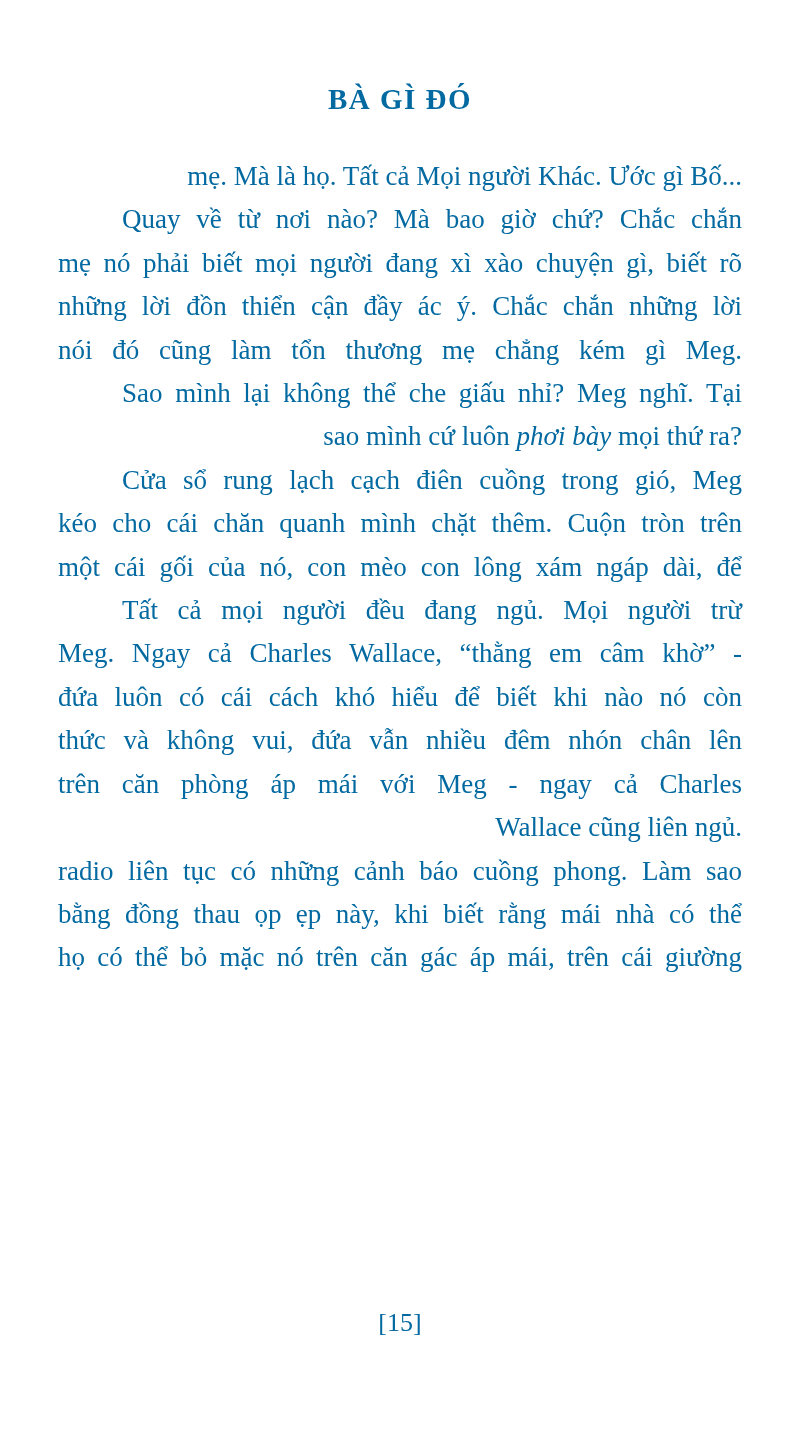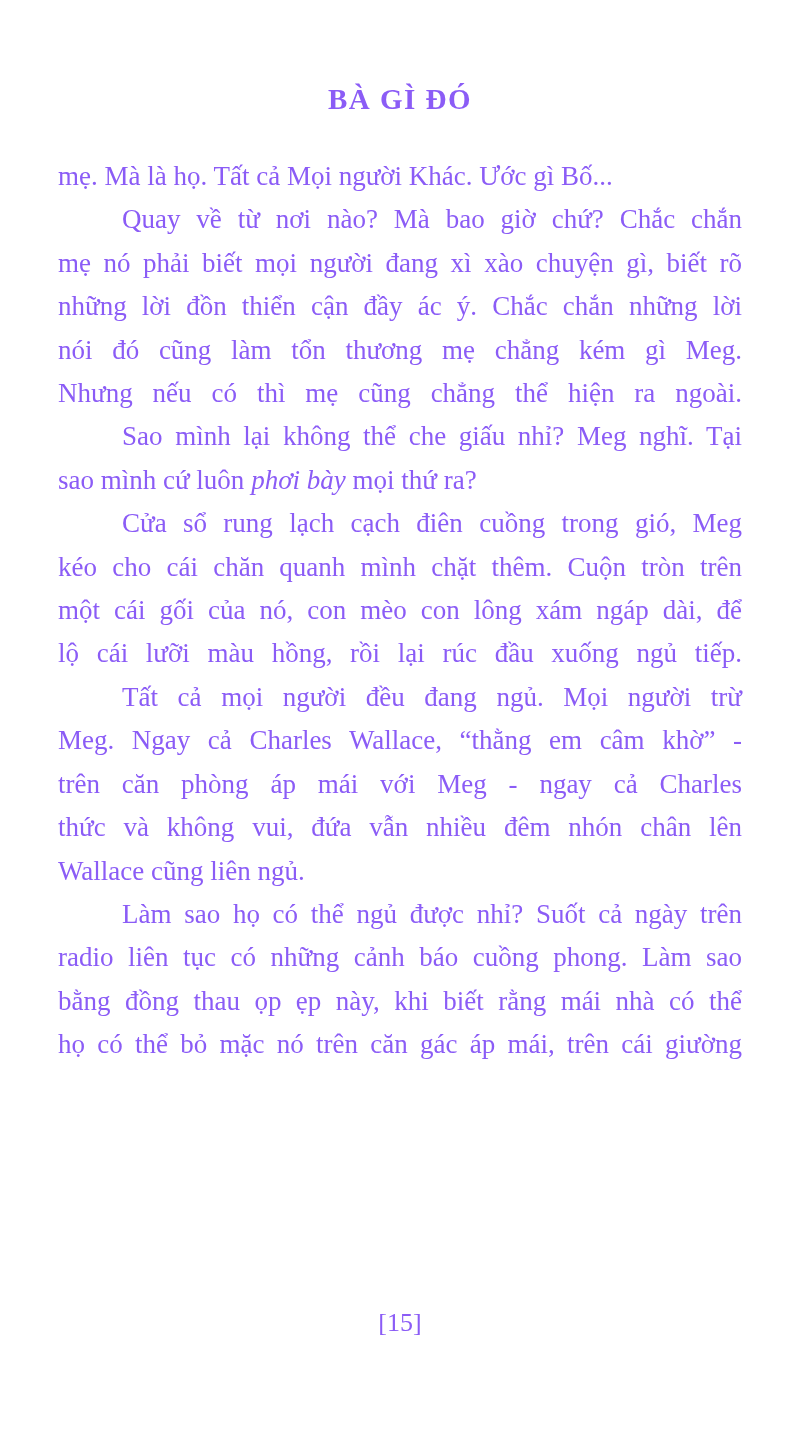--- a/index.html
+++ b/index.html
@@ -8,21 +8,21 @@
     padding: 0;
     background: #ffffff;
   }
   .page {
     position: relative;
     width: 800px;
     height: 1435px;
     background: #ffffff;
     overflow: hidden;
     font-family: "Liberation Serif", "DejaVu Serif", serif;
-    color: #8b5cf6;
+    color: #0369a1;
   }
   .chapter-title {
     position: absolute;
     top: 83px;
     left: 0;
     width: 100%;
     margin: 0;
     text-align: center;
     font-size: 29px;
     font-weight: 600;
@@ -35,21 +35,21 @@
     top: 155px;
     width: 684px;
     font-size: 27px;
     line-height: 43.4px;
   }
   .para {
     margin: 0;
     padding: 0;
   }
   .line {
-    text-align: left;
+    text-align: right;
   }
   .line.fill {
     text-align: justify;
     text-align-last: justify;
   }
   .line.indent {
     text-indent: 64px;
   }
   .page-number {
     position: absolute;
@@ -69,41 +69,39 @@
 
   <div class="body-text">
       <div class="para">
         <div class="line">mẹ. Mà là họ. Tất cả Mọi người Khác. Ước gì Bố...</div>
       </div>
       <div class="para">
         <div class="line fill indent">Quay về từ nơi nào? Mà bao giờ chứ? Chắc chắn</div>
         <div class="line fill">mẹ nó phải biết mọi người đang xì xào chuyện gì, biết rõ</div>
         <div class="line fill">những lời đồn thiển cận đầy ác ý. Chắc chắn những lời</div>
         <div class="line fill">nói đó cũng làm tổn thương mẹ chẳng kém gì Meg.</div>
-        <div class="line fill">Nhưng nếu có thì mẹ cũng chẳng thể hiện ra ngoài.</div>
       </div>
       <div class="para">
         <div class="line fill indent">Sao mình lại không thể che giấu nhỉ? Meg nghĩ. Tại</div>
         <div class="line">sao mình cứ luôn <i>phơi bày</i> mọi thứ ra?</div>
       </div>
       <div class="para">
         <div class="line fill indent">Cửa sổ rung lạch cạch điên cuồng trong gió, Meg</div>
         <div class="line fill">kéo cho cái chăn quanh mình chặt thêm. Cuộn tròn trên</div>
         <div class="line fill">một cái gối của nó, con mèo con lông xám ngáp dài, để</div>
-        <div class="line fill">lộ cái lưỡi màu hồng, rồi lại rúc đầu xuống ngủ tiếp.</div>
       </div>
       <div class="para">
         <div class="line fill indent">Tất cả mọi người đều đang ngủ. Mọi người trừ</div>
         <div class="line fill">Meg. Ngay cả Charles Wallace, “thằng em câm khờ” -</div>
+        <div class="line fill">đứa luôn có cái cách khó hiểu để biết khi nào nó còn</div>
+        <div class="line fill">thức và không vui, đứa vẫn nhiều đêm nhón chân lên</div>
         <div class="line fill">trên căn phòng áp mái với Meg - ngay cả Charles</div>
-        <div class="line fill">thức và không vui, đứa vẫn nhiều đêm nhón chân lên</div>
         <div class="line">Wallace cũng liên ngủ.</div>
       </div>
       <div class="para">
-        <div class="line fill indent">Làm sao họ có thể ngủ được nhỉ? Suốt cả ngày trên</div>
         <div class="line fill">radio liên tục có những cảnh báo cuồng phong. Làm sao</div>
         <div class="line fill">bằng đồng thau ọp ẹp này, khi biết rằng mái nhà có thể</div>
         <div class="line fill">họ có thể bỏ mặc nó trên căn gác áp mái, trên cái giường</div>
       </div>
     </div>
 
   <div class="page-number">[15]</div>
 </div>
 
 </body></html>

